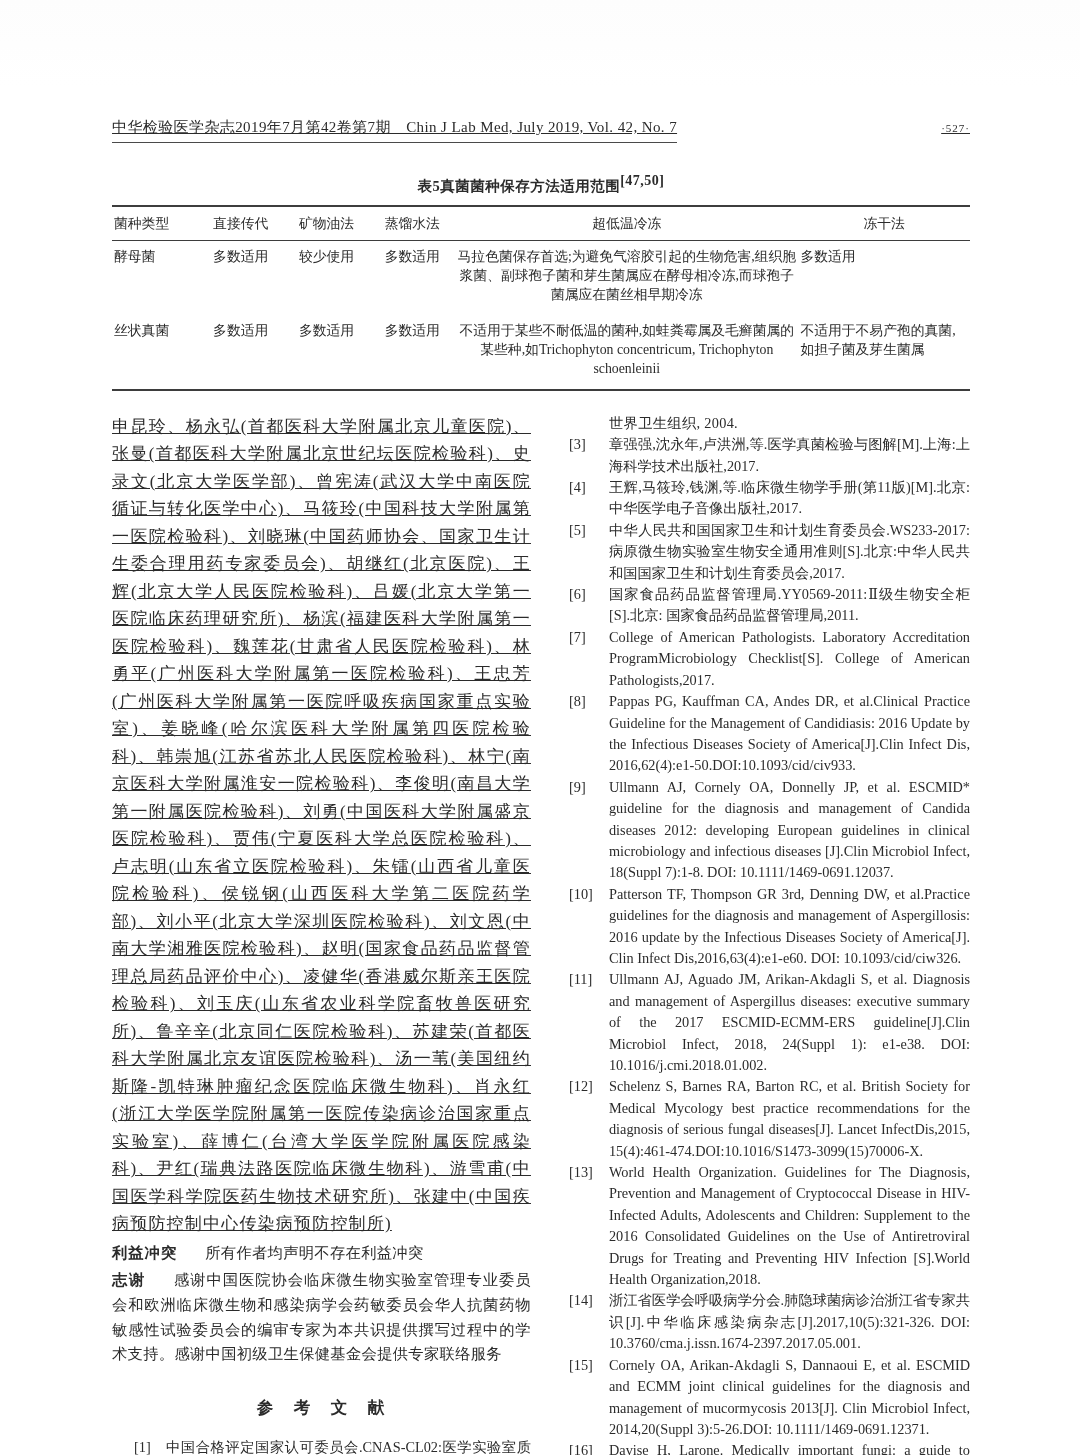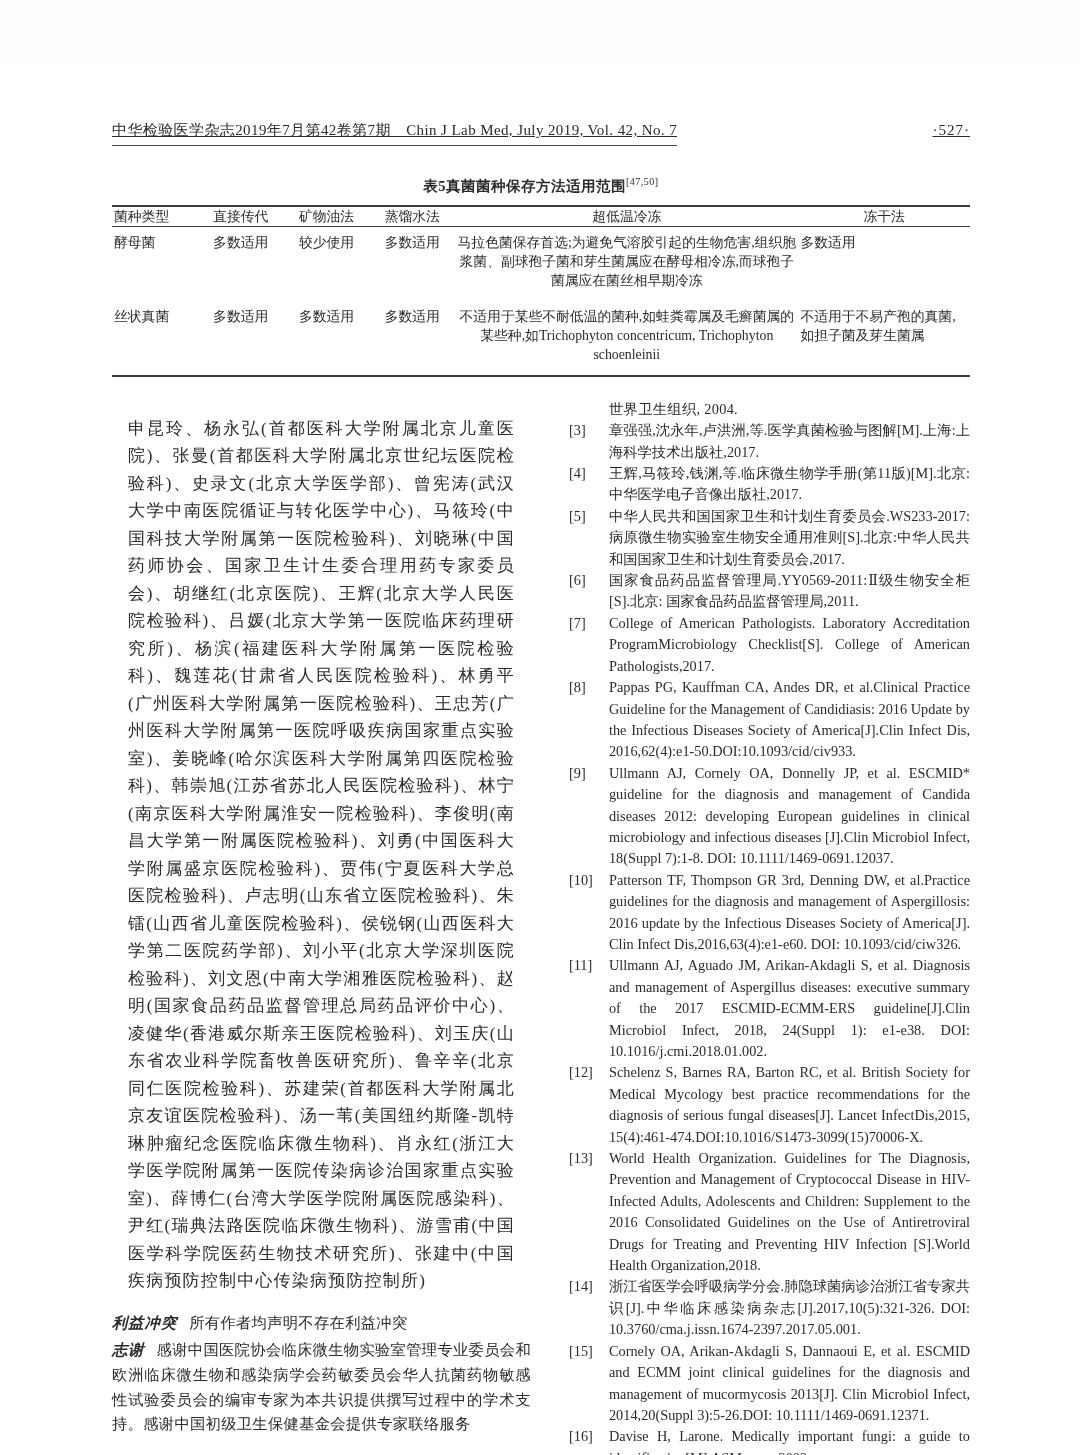--- a/index.html
+++ b/index.html
@@ -17,52 +17,53 @@
     box-sizing:border-box;
   }
   
   .head-row{display:flex;justify-content:space-between;align-items:baseline;text-decoration:underline;}
   .runhead{
     font-size:15px;letter-spacing:.4px;
     border-bottom:1.5px solid #4a4a4a;
     padding-bottom:5px;
     white-space:nowrap;
   }
-  .pageno{font-size:15px;letter-spacing:1px;margin-top:34px;}
+  .pageno{font-size:11px;letter-spacing:1px;margin-top:34px;}
   
   .tcaption{
     text-align:center;font-weight:bold;font-size:14.5px;
     margin-top:30px;margin-bottom:9px;letter-spacing:.5px;
   }
   .tcaption .cap-label{margin-right:0;}
-  .tcaption sup{font-weight:normal;font-size:10px;text-align:right;}
+  .tcaption sup{font-weight:bold;font-size:14px;text-align:right;}
   table.t5{
     width:100%;border-collapse:collapse;
     border-top:2px solid #3d3d3d;border-bottom:2px solid #3d3d3d;
     font-size:13.8px;line-height:19px;
   }
   table.t5 thead tr{border-bottom:1.2px solid #3d3d3d;}
-  table.t5 th{font-weight:normal;padding:0 2px;}
+  table.t5 th{font-weight:normal;padding:7px 2px;}
   table.t5 td{vertical-align:top;padding:6px 2px 11px;}
   .c0{width:10%;text-align:left;}
   .c1,.c2,.c3{width:10%;text-align:center;}
   .c4{width:40%;text-align:center;}
   .c5{width:20%;}
   td.c0{text-align:left;}
   
   .cols{display:flex;gap:24px;margin-top:22px;}
   .col{box-sizing:border-box;}
   .col.left{width:424px;}
   .col.right{width:420px;}
   .authors{
-    margin:16px;font-size:17px;line-height:27.5px;letter-spacing:1.2px;
+    margin:0;font-size:17px;line-height:27.5px;letter-spacing:1.2px;
     text-align:justify;
+    text-decoration:underline;
   }
   .stmt{margin:3px 0 0;font-size:15.3px;line-height:24.6px;text-align:justify;letter-spacing:.3px;}
-  .stmt b{margin-right:12px;letter-spacing:1px;font-style:italic;}
+  .stmt b{margin-right:28px;letter-spacing:1px;}
   .ref-heading{
     margin:30px 0 18px;text-align:center;
     font-size:16.5px;font-weight:bold;letter-spacing:2px;
   }
   ol.refs{list-style:none;margin:0;padding:0;font-size:14.3px;line-height:21.4px;}
   .col.left ol.refs{padding-left:22px;}
   ol.refs li{display:flex;margin:0;}
   ol.refs .num{flex:0 0 32px;}
   ol.refs .txt{flex:1;text-align:justify;}
   .ref-cont{

